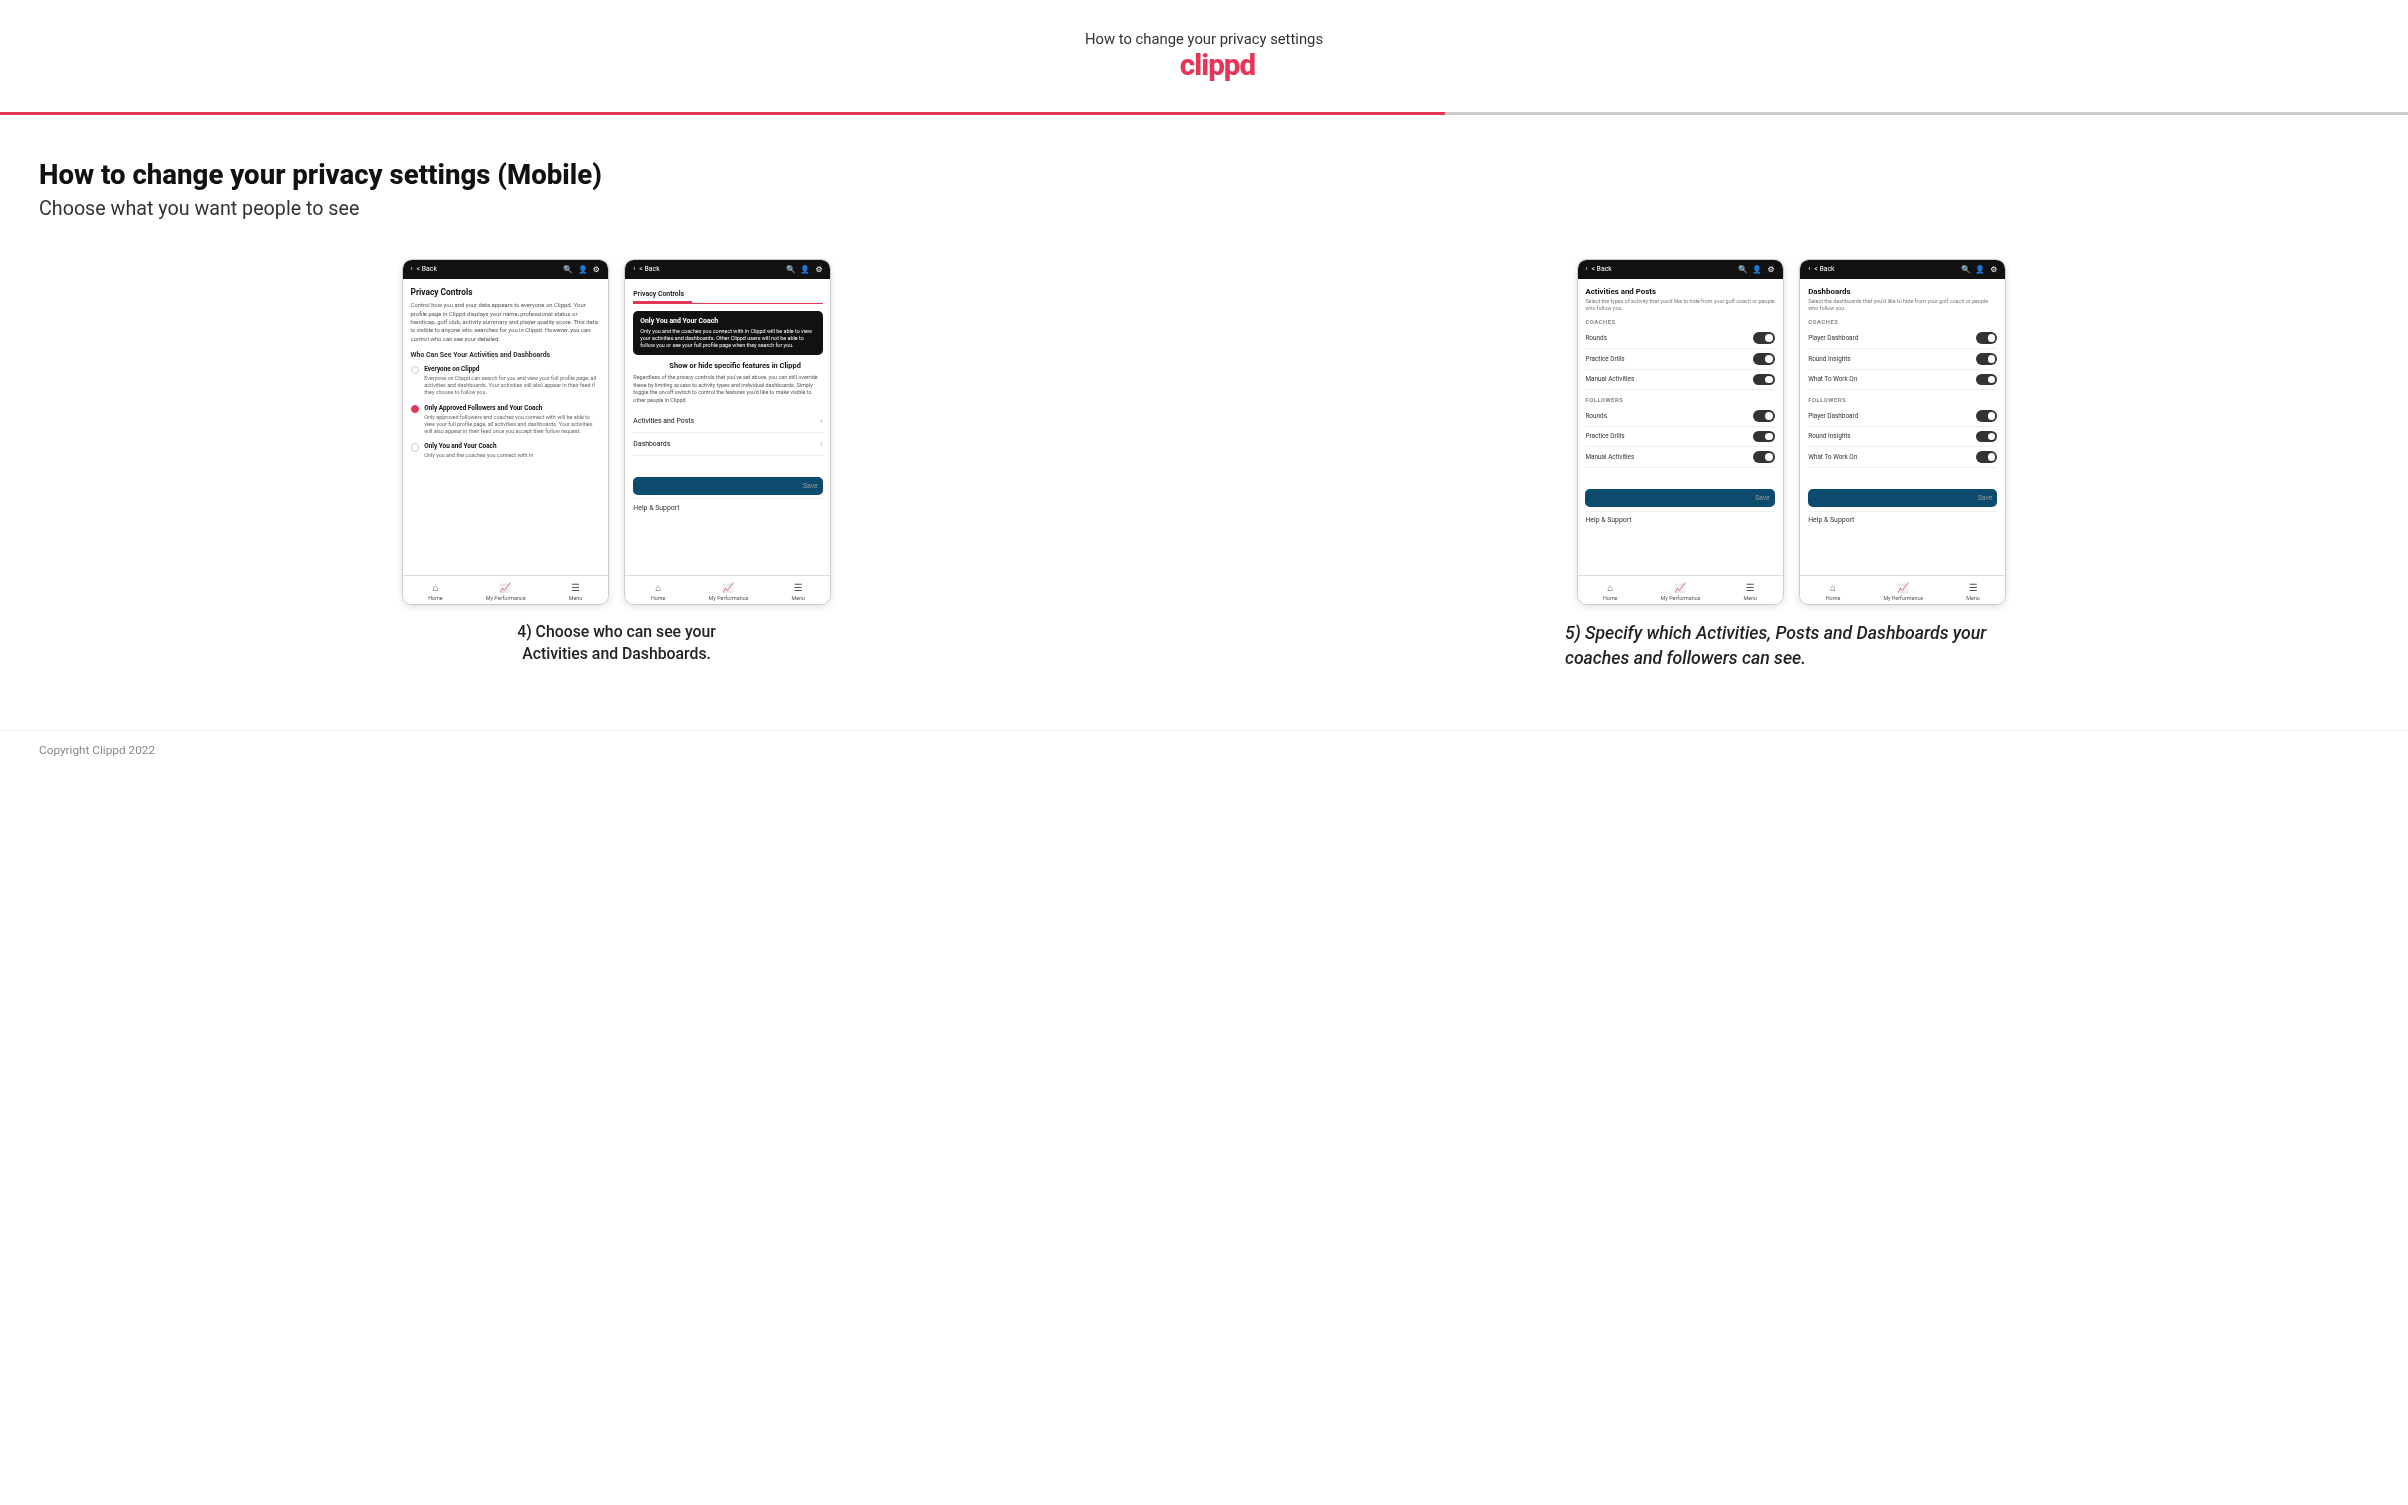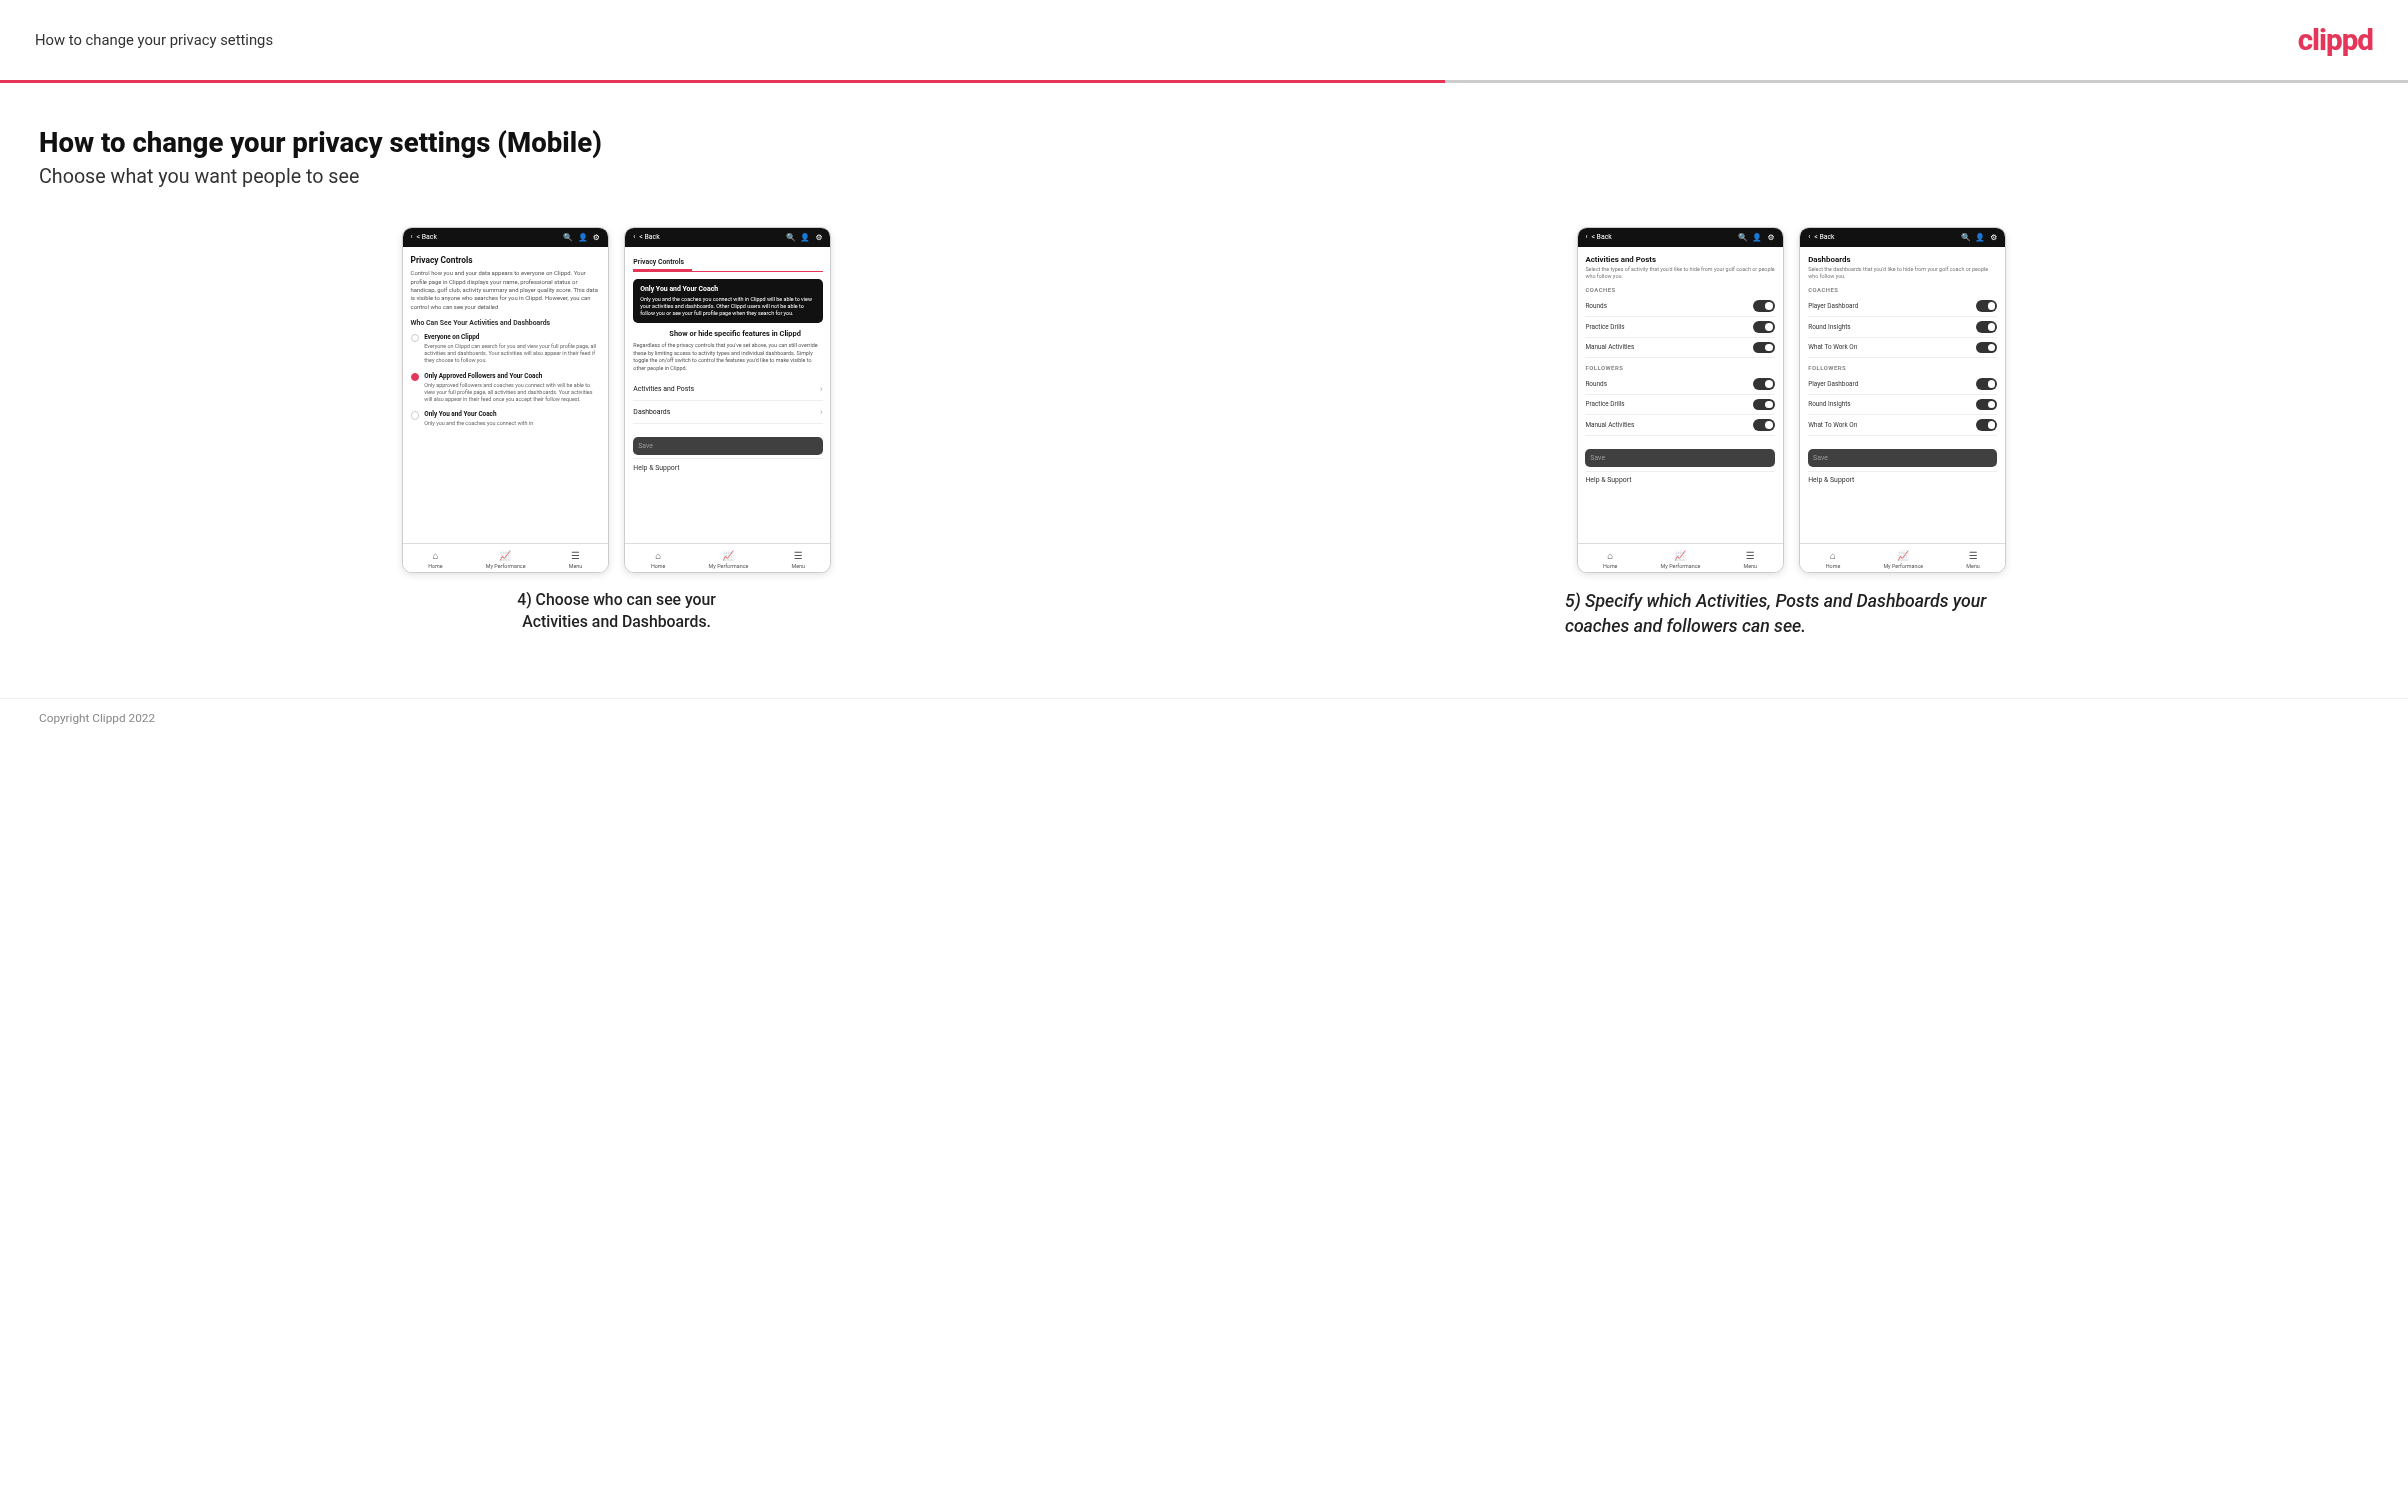--- a/index.html
+++ b/index.html
@@ -7,22 +7,23 @@
       font-family: -apple-system, BlinkMacSystemFont, 'Segoe UI', Roboto, sans-serif;
       background: #fff;
       color: #222;
     }
 
     
     .top-bar {
       display: flex;
       align-items: center;
       justify-content: space-between;
-      padding: 23px 35px;
+      padding: 30px 35px;
       background: #fff;
+      flex-direction: column;
     }
     .top-bar-title {
       font-size: 14.8px;
       color: #333;
     }
     .logo {
       font-size: 29.6px;
       font-weight: 800;
       color: #e5365a;
       letter-spacing: -1px;
@@ -221,28 +222,28 @@
       font-weight: 700;
       color: #888;
       text-transform: uppercase;
       letter-spacing: 0.5px;
       margin: 6.9px 0 3px 0;
     }
 
     
     .save-btn {
       width: 100%;
-      background: #404040;
+      background: #0c4a6e;
       color: #999;
       border: none;
       border-radius: 4.9px;
       padding: 4.9px;
       font-size: 6.9px;
-      text-align: left;
-      margin-top: 13px;
+      text-align: right;
+      margin-top: 21px;
     }
 
     
     .help-row {
       font-size: 6.9px;
       color: #333;
       padding: 4.9px 0;
       border-top: 0.5px solid #eee;
       margin-top: 3.9px;
     }

